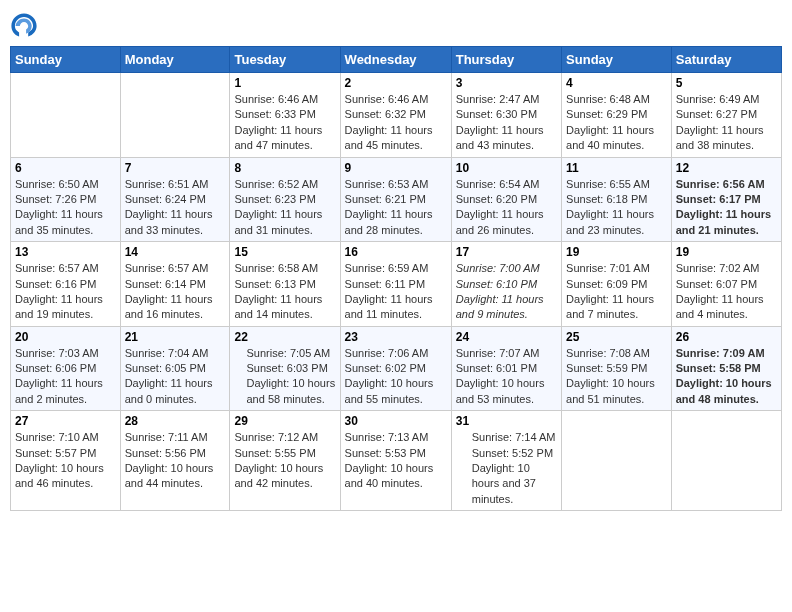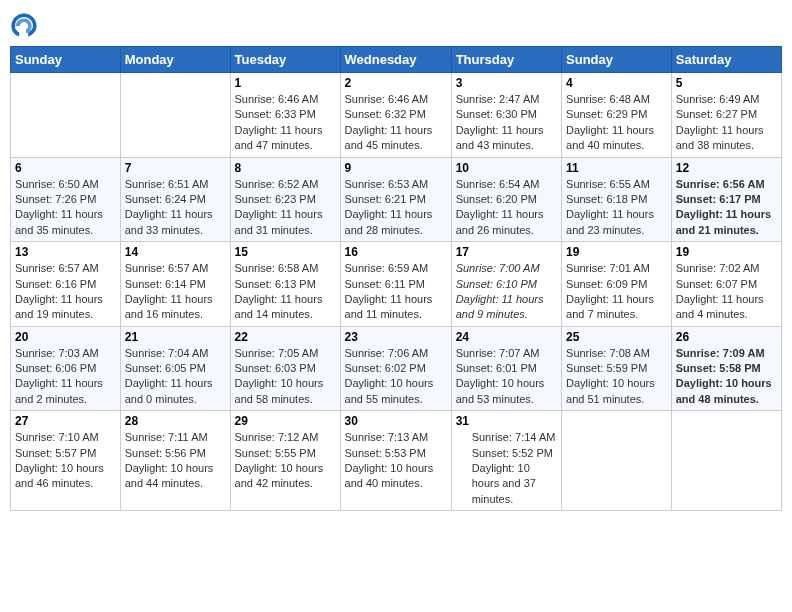--- a/index.html
+++ b/index.html
@@ -246,21 +246,21 @@
 Daylight: 11 hours and 2 minutes.</div>
         </td>
         <td>
           <span class="day-number">21</span>
           <div class="day-info" style="white-space: pre-line;">Sunrise: 7:04 AM
 Sunset: 6:05 PM
 Daylight: 11 hours and 0 minutes.</div>
         </td>
         <td>
           <span class="day-number">22</span>
-          <div class="day-info" style="white-space: pre-line;">Sunrise: 7:05 AM
+          <div class="day-info" style="white-space: pre-line; margin-left: 12px;">Sunrise: 7:05 AM
 Sunset: 6:03 PM
 Daylight: 10 hours and 58 minutes.</div>
         </td>
         <td>
           <span class="day-number">23</span>
           <div class="day-info" style="white-space: pre-line;">Sunrise: 7:06 AM
 Sunset: 6:02 PM
 Daylight: 10 hours and 55 minutes.</div>
         </td>
         <td>

